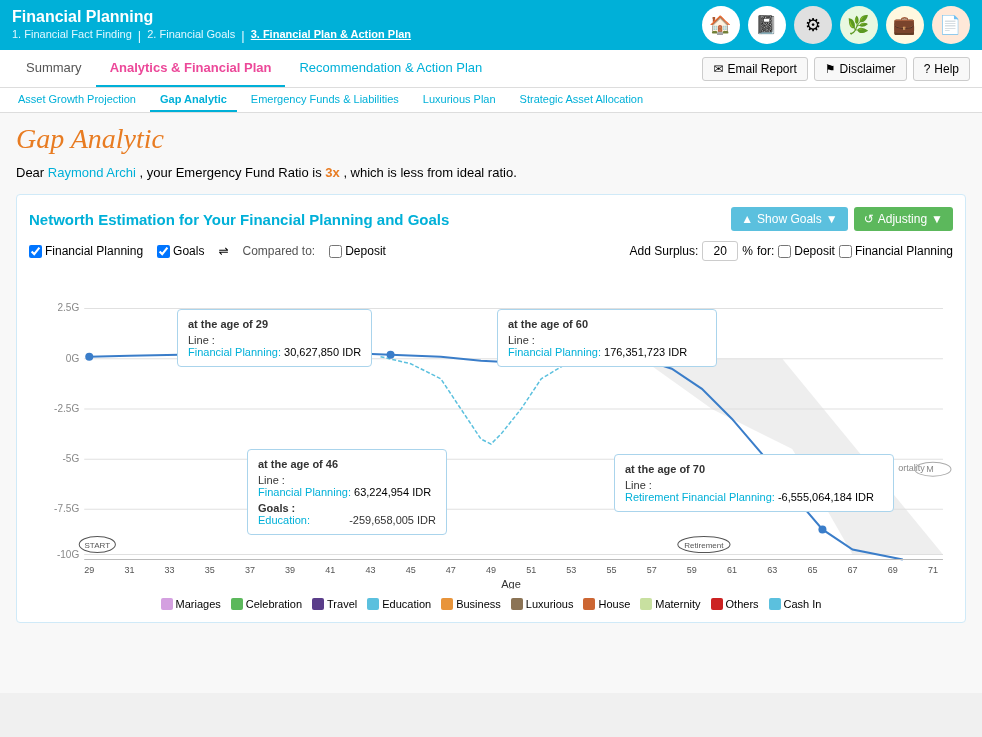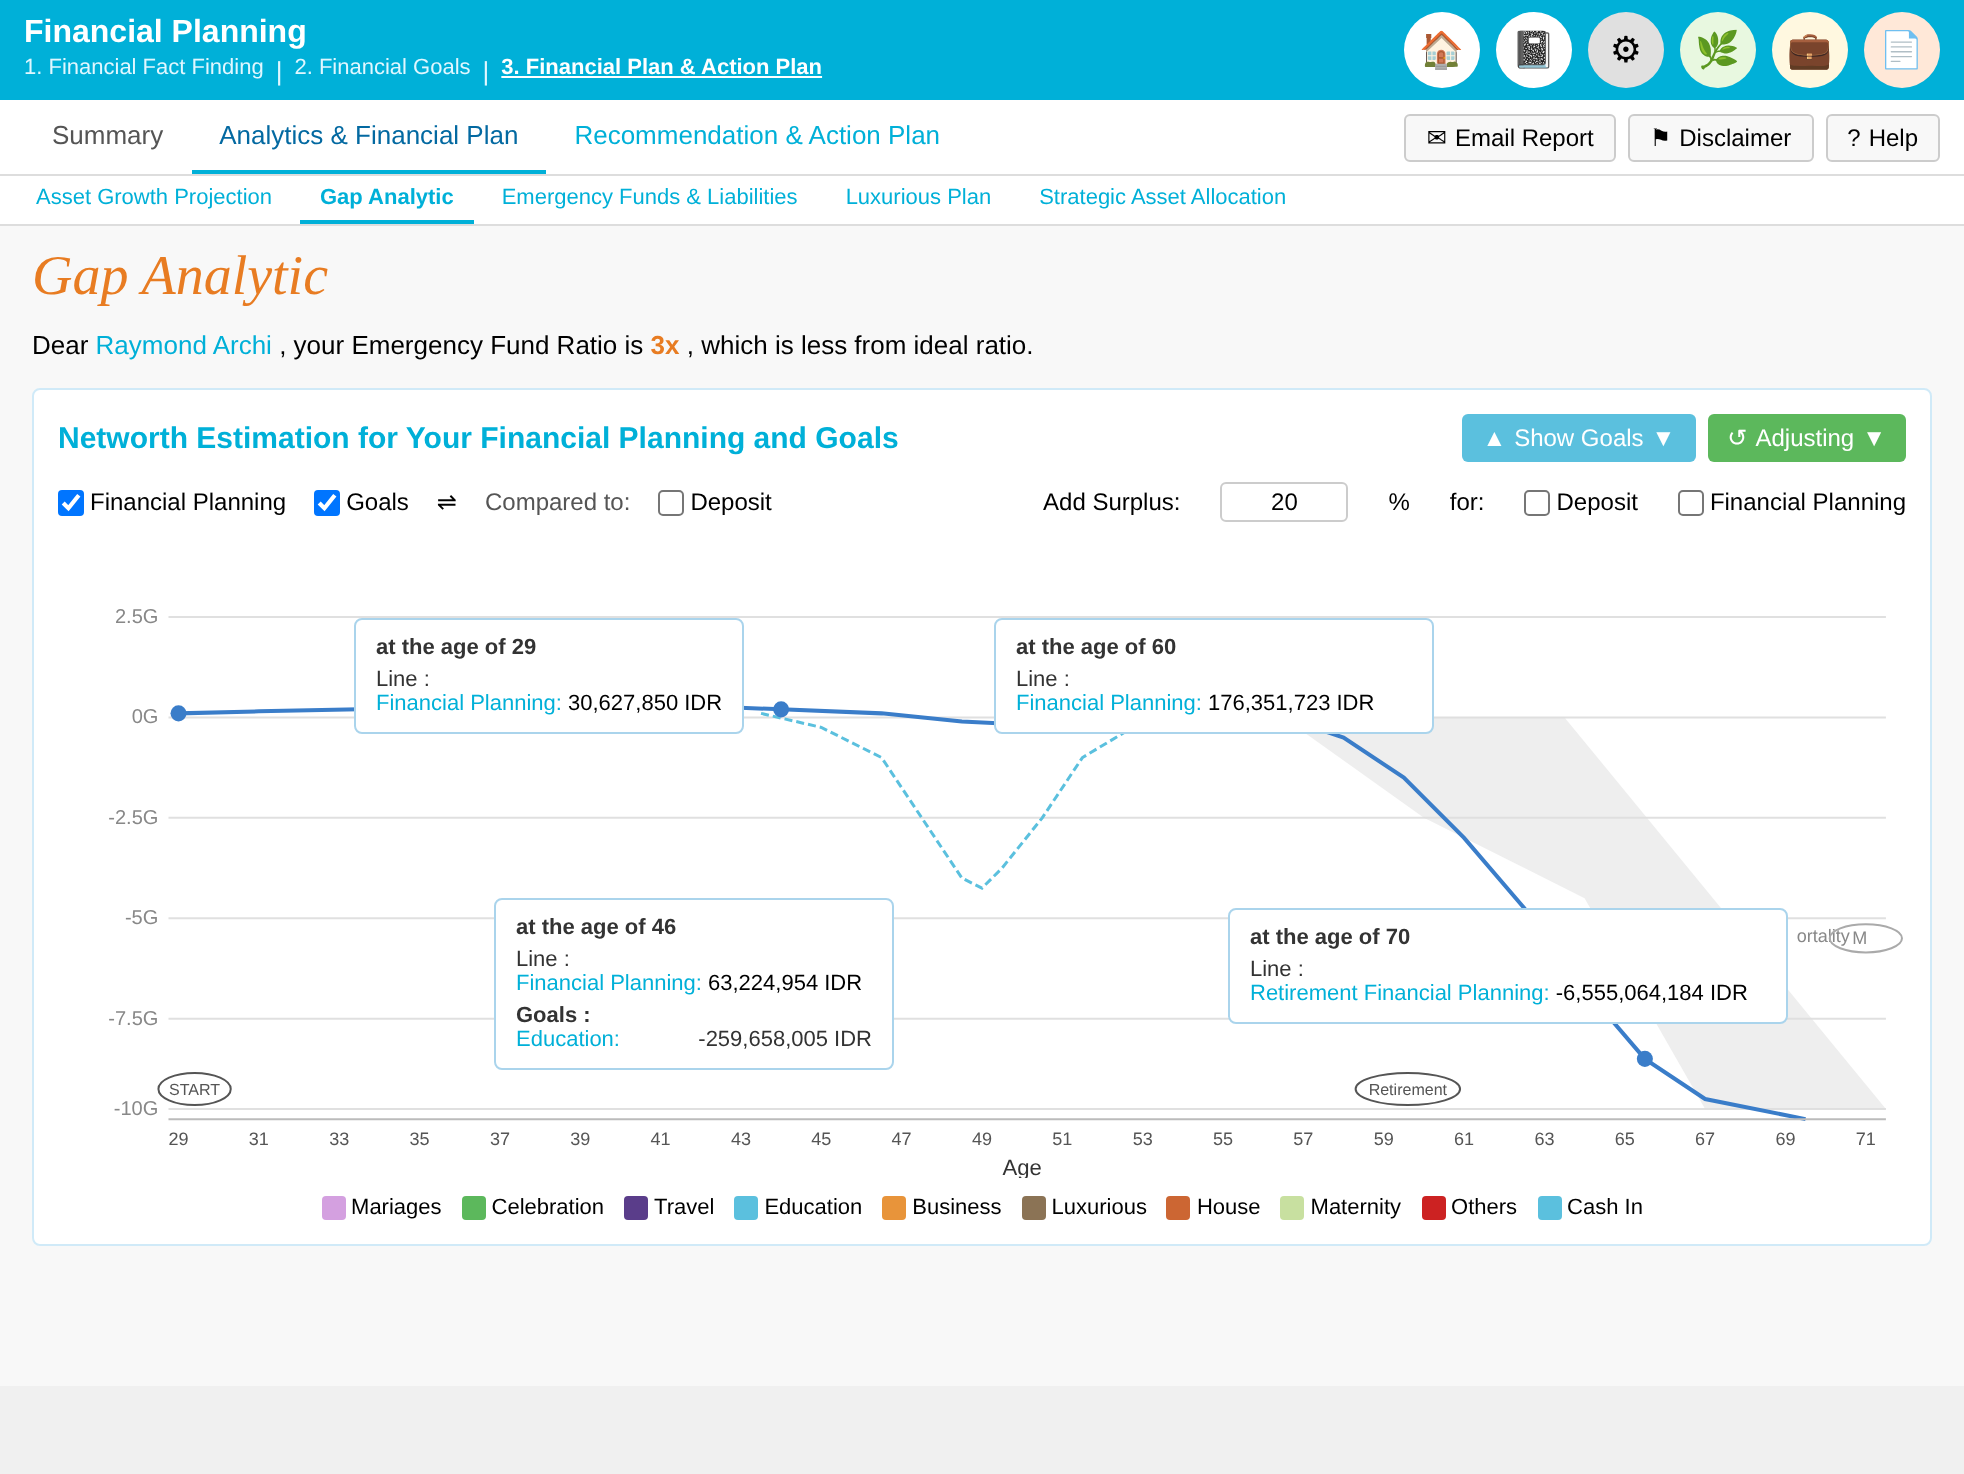--- a/index.html
+++ b/index.html
@@ -35,21 +35,21 @@
       justify-content: space-between;
     }
     .sec-nav-tabs { display: flex; }
     .sec-tab {
       padding: 10px 14px;
       cursor: pointer;
       font-size: 13px;
       color: #555;
       border-bottom: 2px solid transparent;
     }
-    .sec-tab.active { color: #0369a1; border-bottom: 2px solid #00b0d8; font-weight: normal; }
+    .sec-tab.active { color: #ec4899; border-bottom: 2px solid #00b0d8; font-weight: bold; }
     .sec-nav-right { display: flex; gap: 6px; align-items: center; }
     .btn-outline {
       border: 1px solid #ccc; background: #f8f8f8; border-radius: 3px;
       padding: 4px 10px; cursor: pointer; font-size: 12px; display: flex; align-items: center; gap: 4px;
     }
 
     
     .sub-nav {
       background: #fff;
       border-bottom: 1px solid #ddd;
@@ -107,23 +107,23 @@
 
     
     .chart-options {
       display: flex;
       align-items: center;
       gap: 14px;
       margin-bottom: 8px;
       font-size: 12px;
     }
     .check-item { display: flex; align-items: center; gap: 3px; }
-    .surplus-group { display: flex; align-items: center; gap: 20px; margin-left: auto; }
+    .surplus-group { display: flex; align-items: center; gap: 4px; margin-left: auto; }
     .surplus-input {
-      width: 64px; border: 1px solid #ccc; border-radius: 3px;
+      width: 36px; border: 1px solid #ccc; border-radius: 3px;
       padding: 2px 4px; text-align: center; font-size: 12px;
     }
 
     
     .chart-svg-container { position: relative; width: 100%; }
     svg.main-chart { width: 100%; height: 320px; }
 
     
     .tooltip-box {
       position: absolute;

